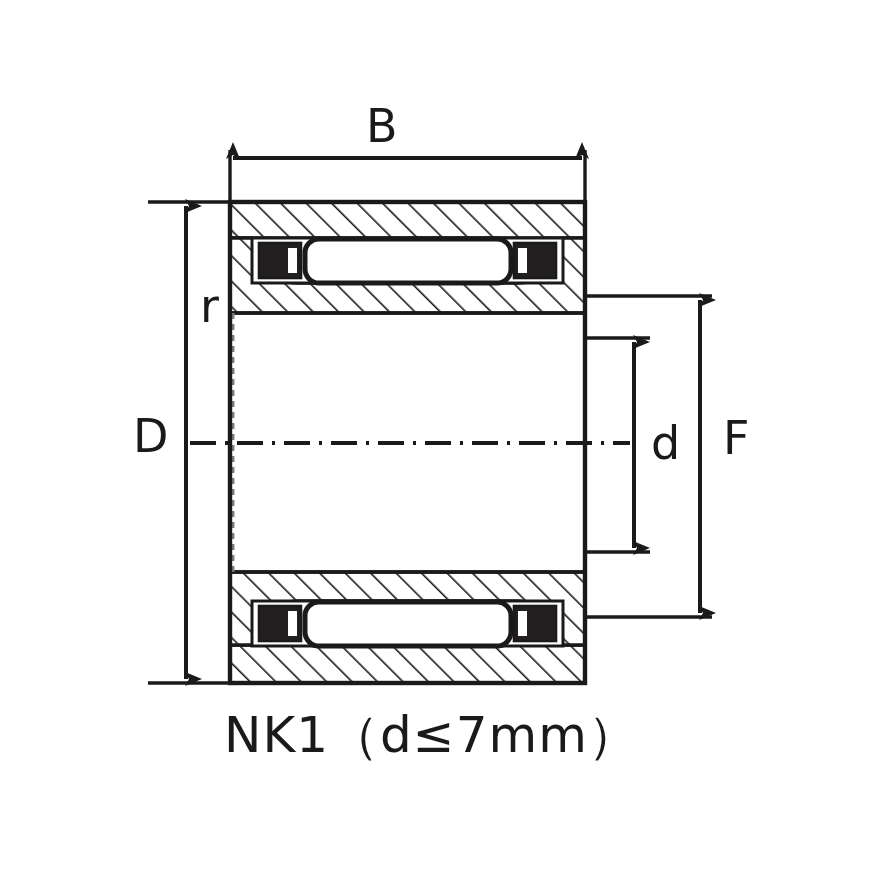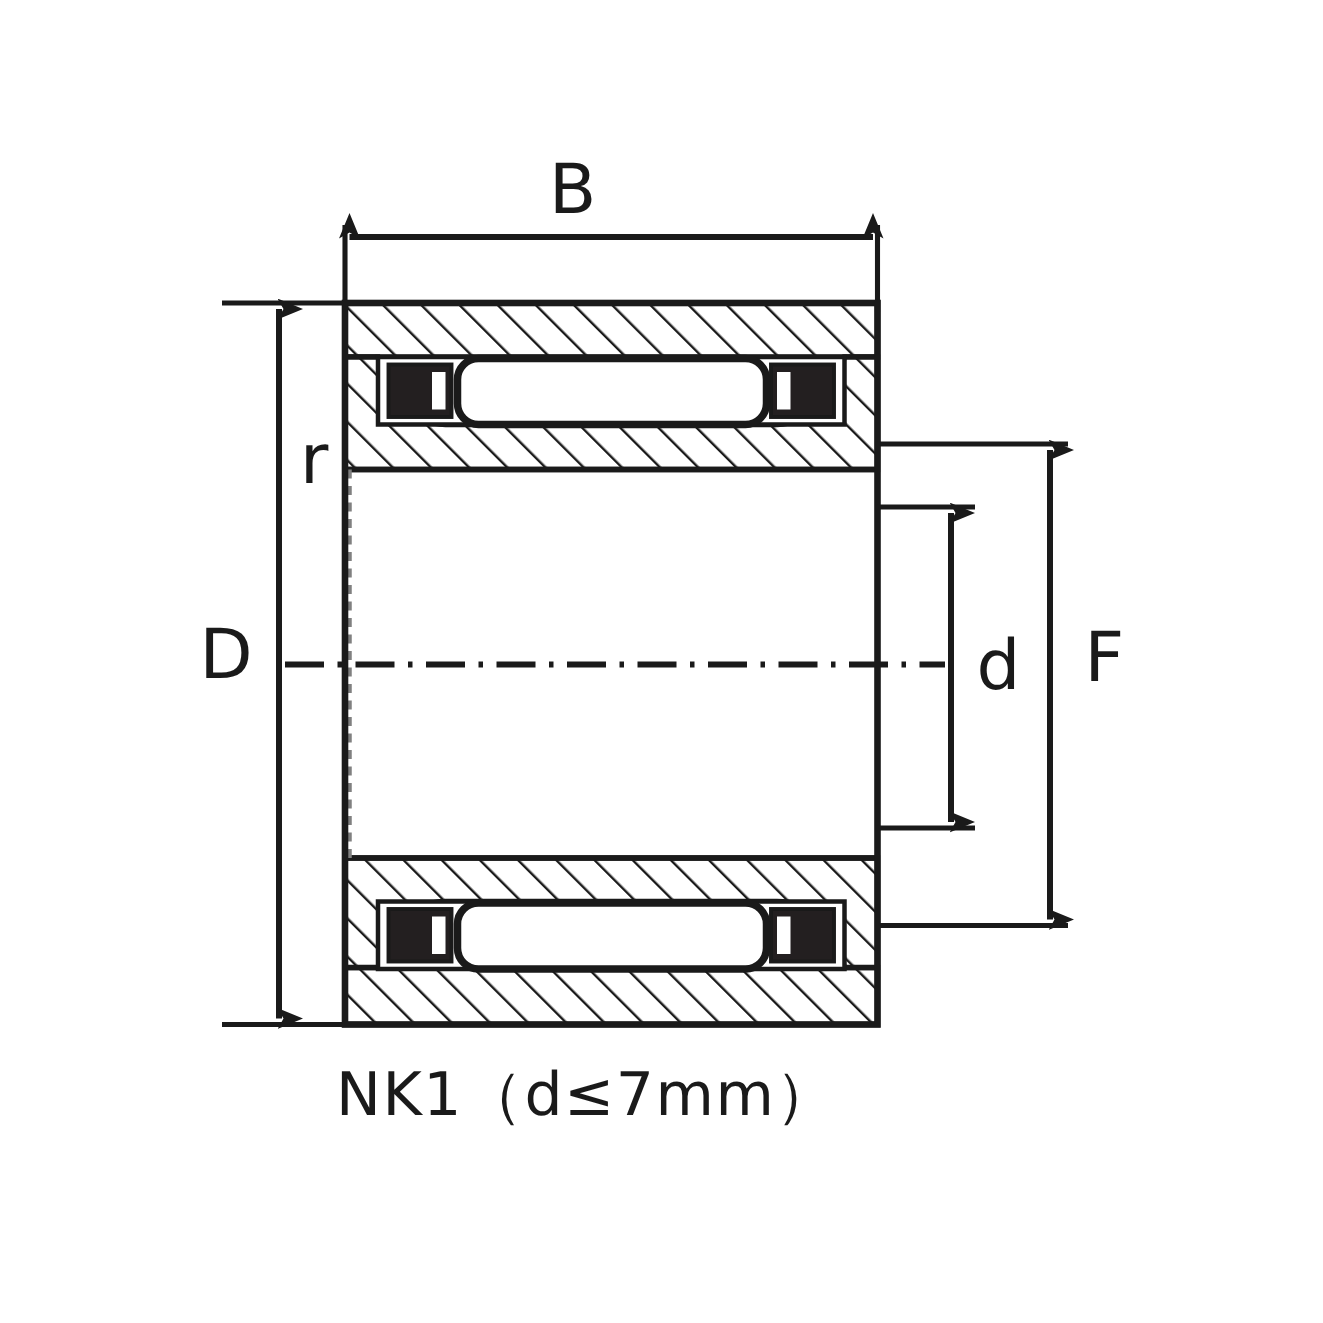--- a/index.html
+++ b/index.html
@@ -3,21 +3,21 @@
 <meta charset="utf-8">
 <style>
   html,body{margin:0;padding:0;background:#ffffff;}
   body{width:882px;height:882px;overflow:hidden;
        font-family:"DejaVu Sans","Liberation Sans",sans-serif;}
   #stage{position:relative;width:882px;height:882px;background:#fff;}
   svg#dwg{position:absolute;left:0;top:0;width:882px;height:882px;display:block;}
   .lbl{position:absolute;color:#1a1a1a;font-weight:400;line-height:1;
        white-space:nowrap;user-select:none;}
   .dimlbl{font-size:46px;}
-  .caption{font-size:40px;letter-spacing:1px;}
+  .caption{font-size:50px;letter-spacing:1px;}
 </style>
 </head>
 <body>
 
 <div id="stage">
 
   <svg id="dwg" viewBox="0 0 882 882">
     <defs>
 
       <pattern id="hatchA" width="18" height="18" patternUnits="userSpaceOnUse" patternTransform="rotate(-45)">

